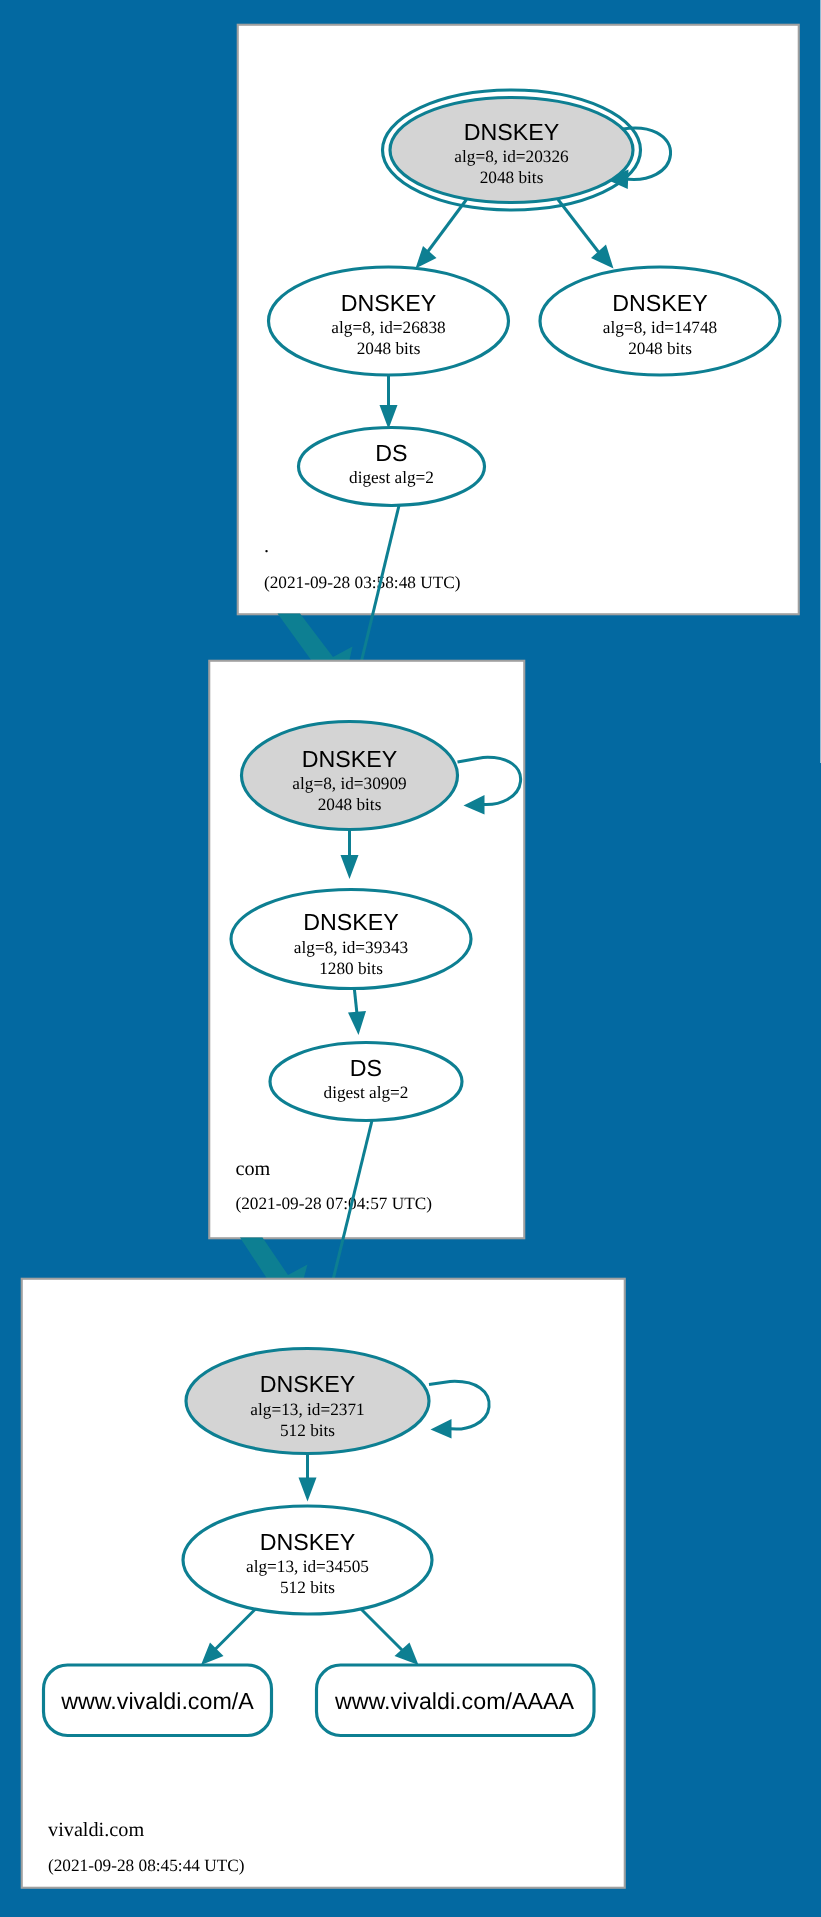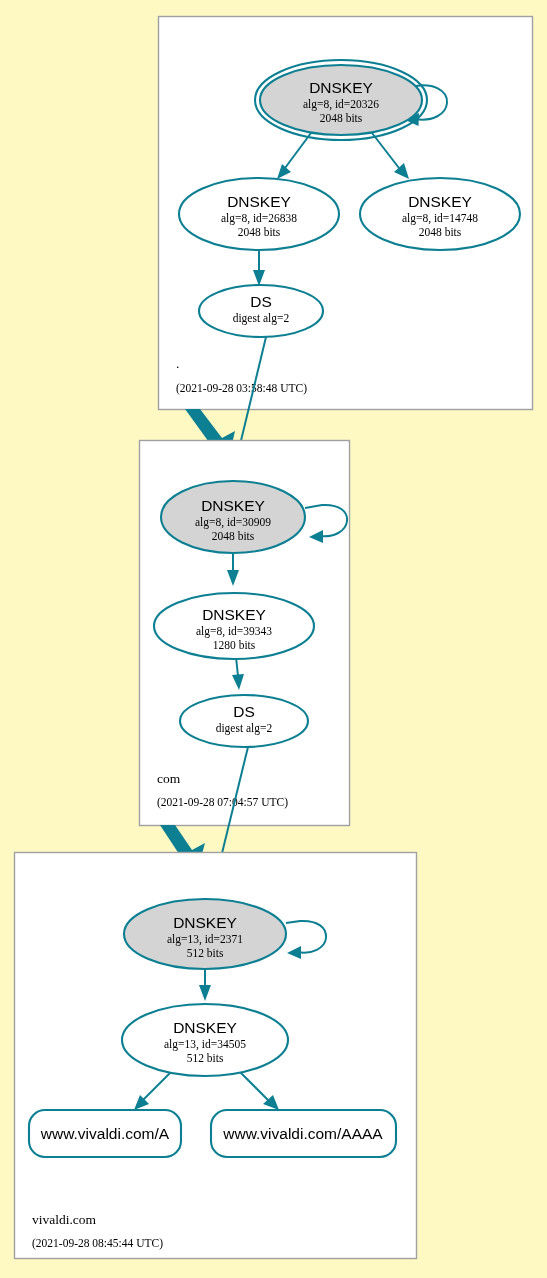--- a/index.html
+++ b/index.html
@@ -8,21 +8,21 @@
     padding: 0;
     background: #ffffff;
   }
   body {
     font-family: "Liberation Sans", sans-serif;
   }
   #canvas {
     position: relative;
     width: 547px;
     height: 1278px;
-    background: #fef9c3;
+    background: #0369a1;
     overflow: hidden;
   }
   #graph {
     position: absolute;
     top: 0;
     left: 0;
     width: 547px;
     height: 1278px;
   }
   .zone-box {

